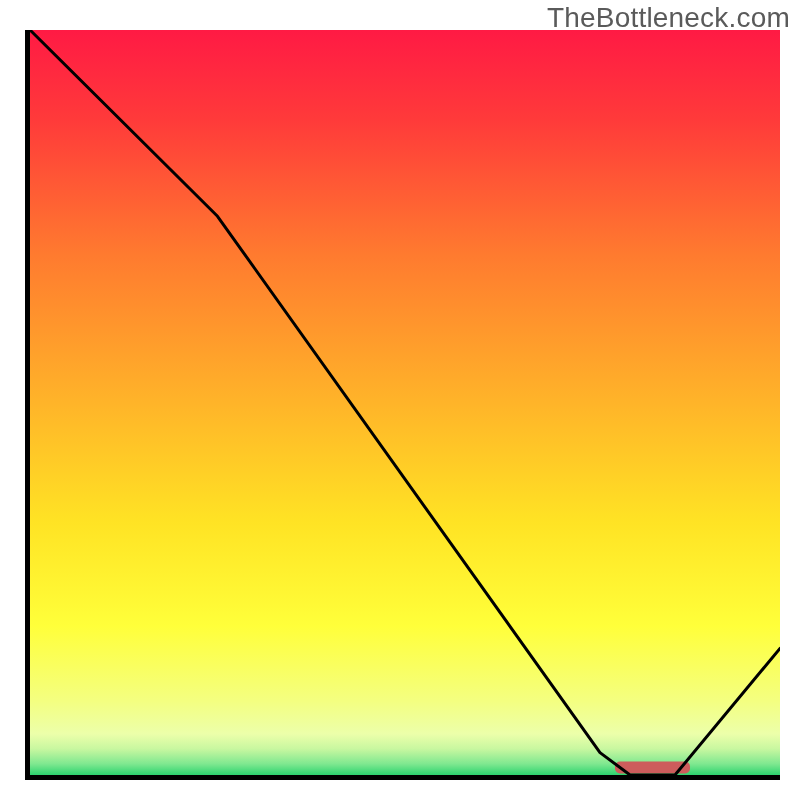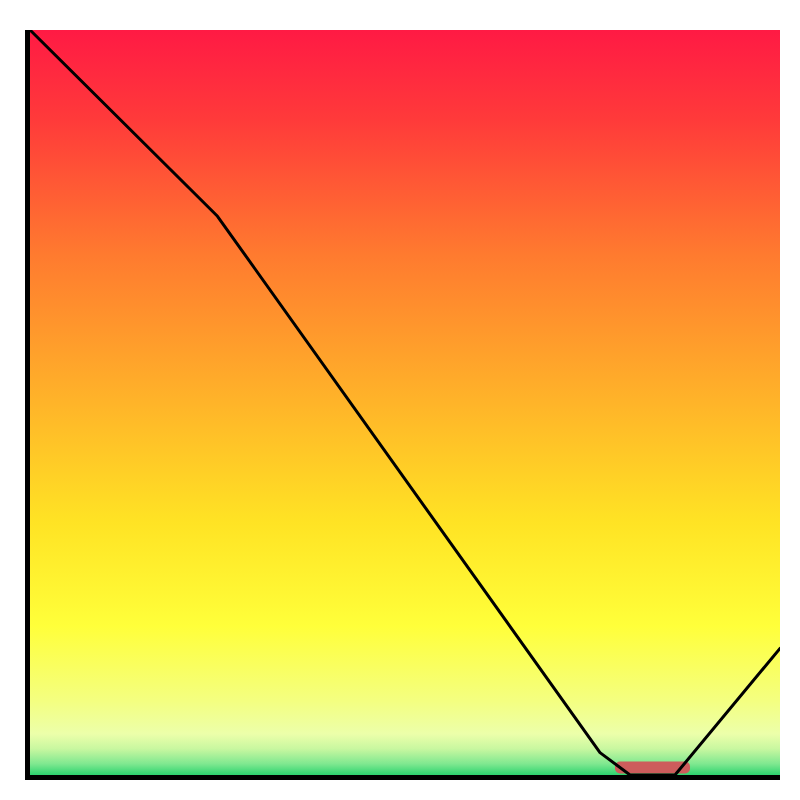--- a/index.html
+++ b/index.html
@@ -39,20 +39,21 @@
   .plot svg {
     display: block;
     width: 750px;
     height: 745px;
   }
 </style>
 </head>
 <body>
 
 <div class="outer">
+  <div class="watermark">TheBottleneck.com</div>
 
   <div class="plot">
     <svg viewBox="0 0 750 745" preserveAspectRatio="none">
       <defs>
         <linearGradient id="bgGrad" x1="0" y1="0" x2="0" y2="1">
 
         <stop offset="0.00%" stop-color="#ff1a44"></stop>
             <stop offset="12.00%" stop-color="#ff3a3a"></stop>
             <stop offset="30.00%" stop-color="#ff7a2f"></stop>
             <stop offset="50.00%" stop-color="#ffb429"></stop>

